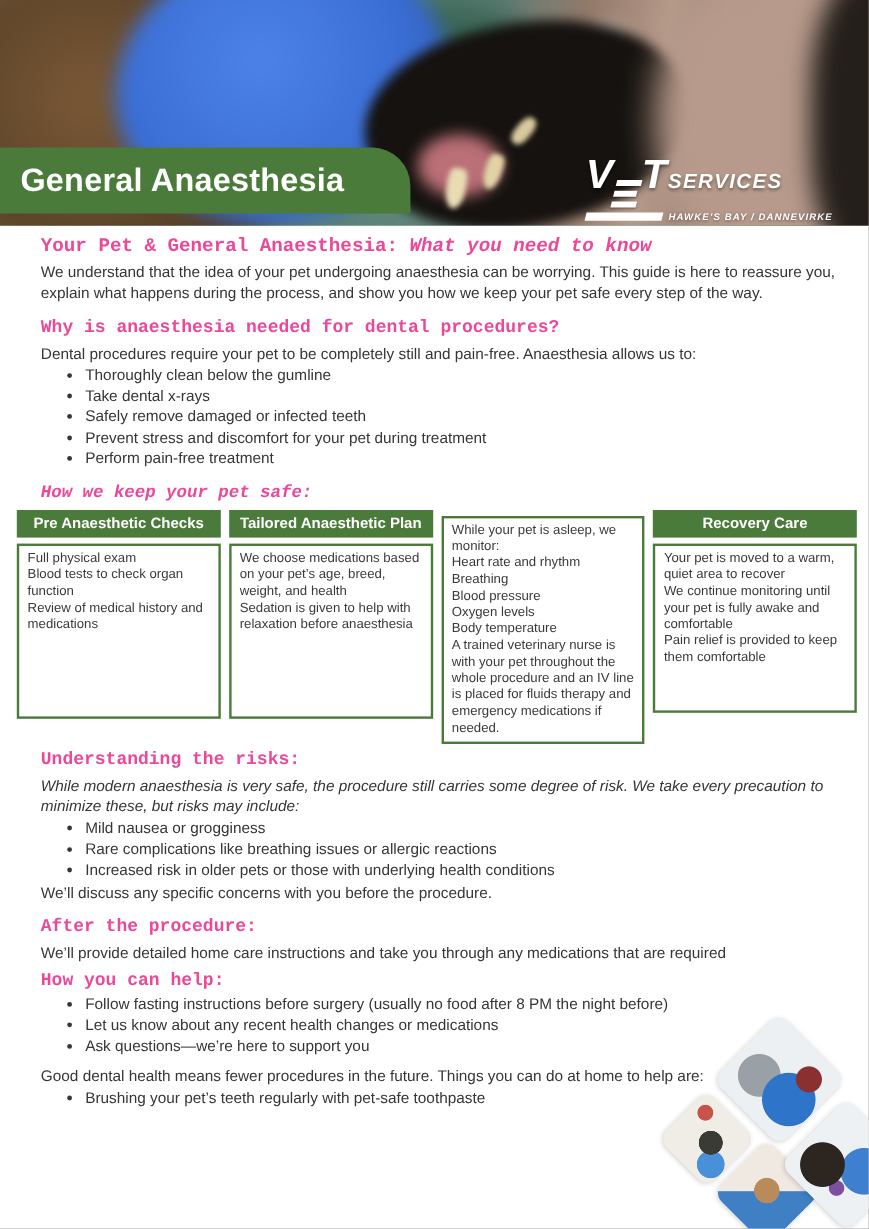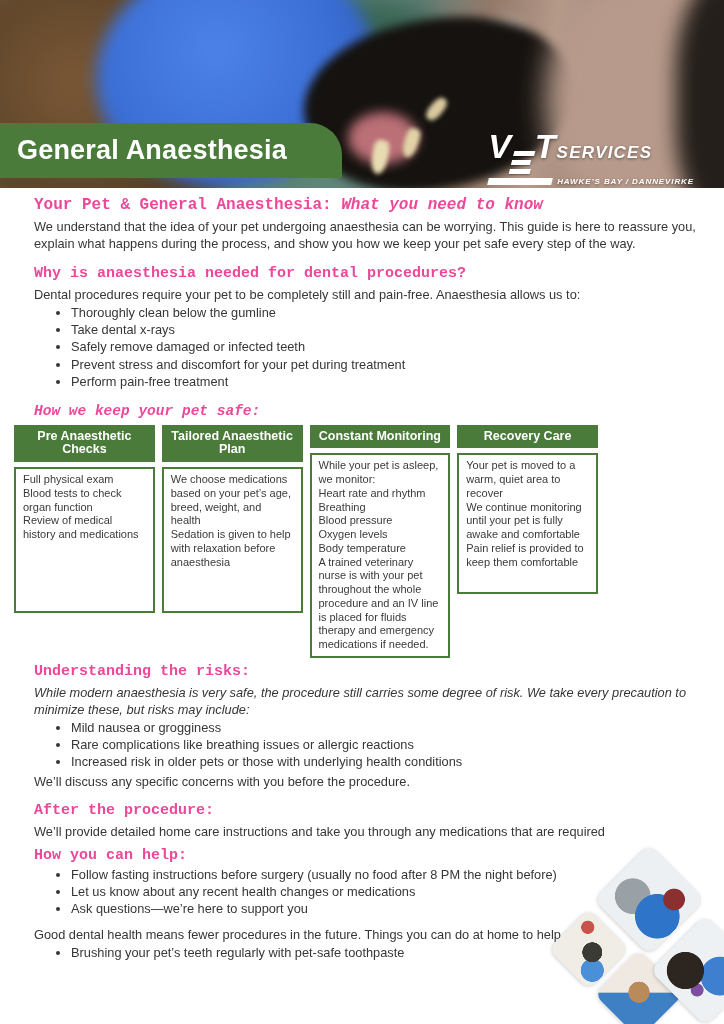--- a/index.html
+++ b/index.html
@@ -54,21 +54,21 @@
      padding:6px 26px 0 34px;}
   .h2{font-size:15px;font-weight:bold;color:#ec4899;line-height:1.2;font-family:Liberation Mono, monospace;}
   .intro-title{font-size:16px;margin-top:2px;}
   .intro-title .it{font-style:italic;}
   p{margin:3px 0 0;font-size:12.8px;line-height:1.33;}
   ul{margin:2px 0 0;padding-left:37px;}
   li{font-size:12.8px;line-height:1.22;margin:1.5px 0;}
   .sec-why{margin-top:13px;}
   .sec-safe{margin-top:14px;}
   .safe-h{font-style:italic;font-size:14.5px;}
-  .table{display:flex;gap:7px;margin:4px 0 0 -20px;width:584px;}
+  .table{display:flex;gap:7px;margin:4px 0 0 -20px;width:700px;}
   .tcol{flex:1;display:flex;flex-direction:column;}
   .colh{background:var(--green);color:#fff;font-weight:bold;font-size:12.5px;text-align:center;
      padding:5px 2px;line-height:1.1;}
   .colb{border:2px solid var(--green);margin-top:5px;padding:4px 7px;font-size:11px;line-height:1.25;
      white-space:pre-line;color:#3a3a3a;box-sizing:border-box;background:#fff;}
   .bh1{min-height:146px;} .bh2{min-height:146px;} .bh3{min-height:150px;} .bh4{min-height:141px;}
   .sec-risks{margin-top:5px;}
   .risks-intro{font-style:italic;}
   .sec-after{margin-top:12px;}
   .sec-help{margin-top:7px;}
@@ -166,21 +166,20 @@
           <div class="colb bh1">Full physical exam
 Blood tests to check organ function
 Review of medical history and medications</div>
         </div>
         <div class="tcol">
           <div class="colh">Tailored Anaesthetic Plan</div>
           <div class="colb bh2">We choose medications based on your pet’s age, breed, weight, and health
 Sedation is given to help with relaxation before anaesthesia</div>
         </div>
         <div class="tcol">
-          <div class="colh">Constant Monitoring</div>
           <div class="colb bh3">While your pet is asleep, we monitor:
 Heart rate and rhythm
 Breathing
 Blood pressure
 Oxygen levels
 Body temperature
 A trained veterinary nurse is with your pet throughout the whole procedure and an IV line is placed for fluids therapy and emergency medications if needed.</div>
         </div>
         <div class="tcol">
           <div class="colh">Recovery Care</div>

